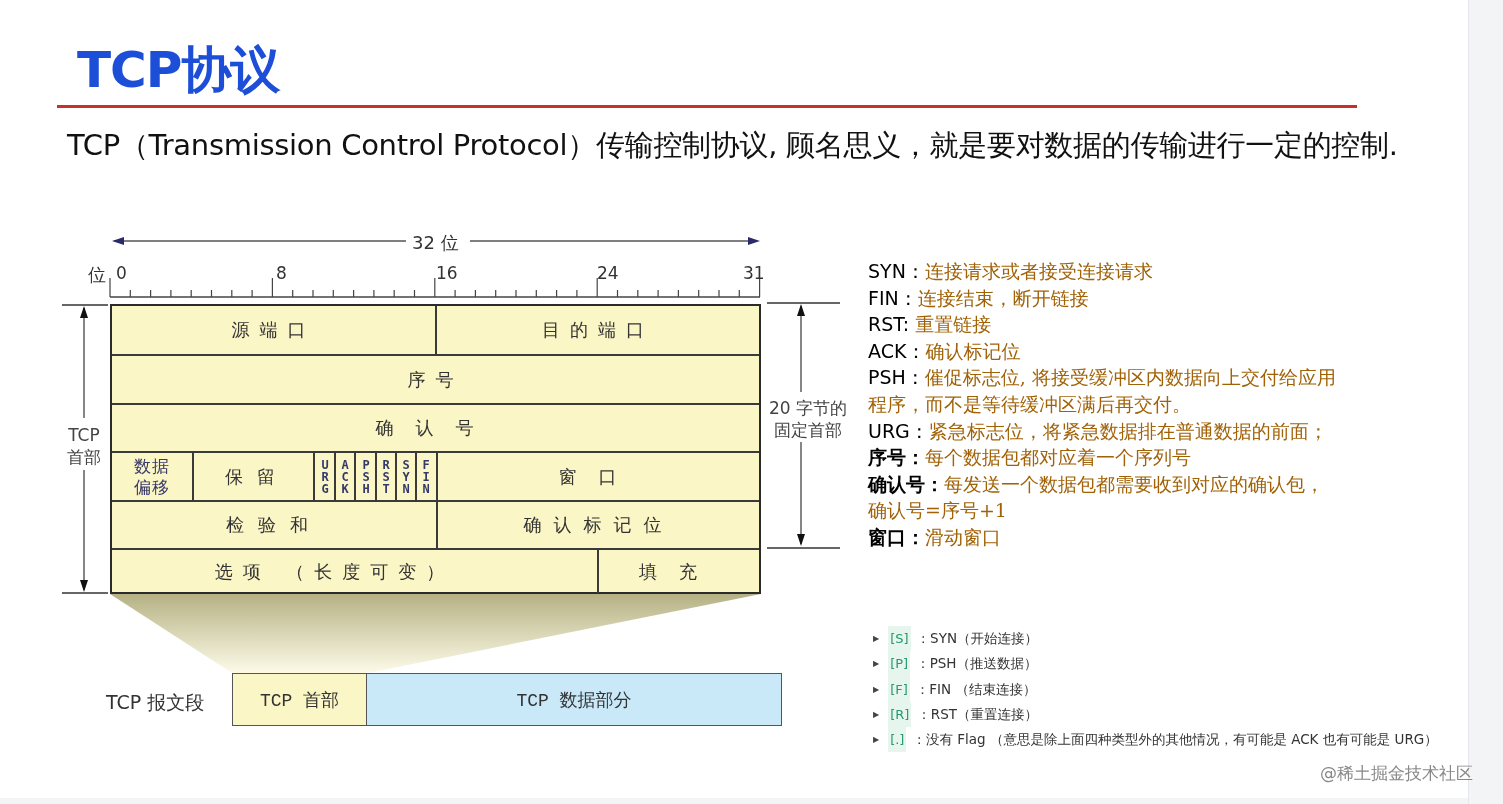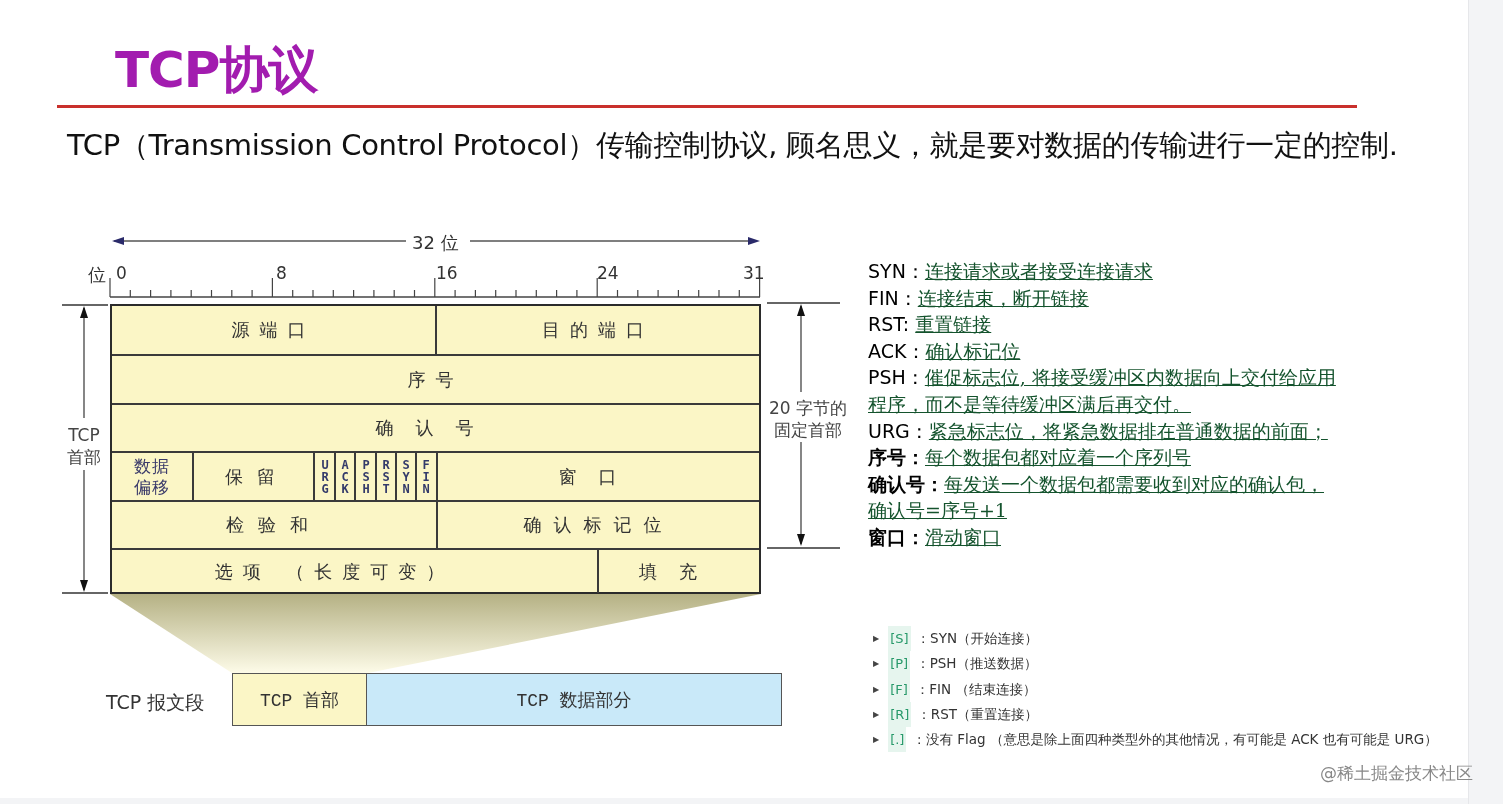--- a/index.html
+++ b/index.html
@@ -2,21 +2,21 @@
 <html><head>
 <meta charset="utf-8">
 <style>
   * { box-sizing: border-box; margin: 0; padding: 0; }
   html, body { width: 1503px; height: 804px; overflow: hidden; background: #ffffff; }
   body { position: relative; font-family: "DejaVu Sans", "Liberation Sans", sans-serif; color: #111; }
 
   .right-strip { position: absolute; left: 1468px; top: 0; width: 35px; height: 804px; background: #f3f4f6; border-left: 1px solid #e6e7ea; }
   .bottom-strip { position: absolute; left: 0; top: 798px; width: 1468px; height: 6px; background: #f3f4f6; }
 
-  .title { position: absolute; left: 77px; top: 40px; font-size: 50px; font-weight: bold; letter-spacing: -1px; color: #a21caf; font-family: "DejaVu Sans", sans-serif; line-height: 60px; margin-left: 38px; }
+  .title { position: absolute; left: 77px; top: 40px; font-size: 50px; font-weight: bold; letter-spacing: -1px; color: #1d4ed8; font-family: "DejaVu Sans", sans-serif; line-height: 60px; }
   .title-rule { position: absolute; left: 57px; top: 105px; width: 1300px; height: 3px; background: #c9302c; }
 
   .intro { position: absolute; left: 67px; top: 126px; width: 1370px; font-size: 29px; line-height: 38px; color: #111; font-family: "DejaVu Sans", sans-serif; letter-spacing: -0.3px; }
 
   
   .diagram { position: absolute; left: 0; top: 0; width: 860px; height: 760px; }
   .bits-label { position: absolute; font-size: 18px; color: #333; font-family: "DejaVu Sans", sans-serif; }
   .ruler-num { position: absolute; font-size: 17px; color: #333; font-family: "DejaVu Sans", sans-serif; }
 
   .hdr-table { position: absolute; left: 110px; top: 304px; width: 651px; height: 290px; background: #fbf6c6; border: 2px solid #2b2b2b; padding-left: 32px; }
@@ -32,21 +32,21 @@
   .segment { position: absolute; left: 232px; top: 673px; width: 550px; height: 53px; border: 1.5px solid #555; display: flex; font-family: Liberation Mono, monospace; }
   .seg-head { width: 134px; background: #fbf6c6; border-right: 1.5px solid #555; display: flex; align-items: center; justify-content: center; font-size: 18px; color: #333; }
   .seg-data { flex: 1; background: #c9e9f9; display: flex; align-items: center; justify-content: center; font-size: 18px; color: #333; }
   .seg-label { position: absolute; left: 106px; top: 690px; font-size: 19px; color: #333; }
 
   
   .defs { position: absolute; left: 868px; top: 258px; width: 590px; font-size: 19px; line-height: 26.6px; color: #1a1a1a; font-family: "DejaVu Sans", sans-serif; }
   .defs .def-row { white-space: nowrap; }
   .defs .term { color: #000; text-align: center; }
   .defs .term.bold { font-weight: bold; }
-  .defs .desc { color: #14532d; font-family: "DejaVu Serif", serif; text-decoration: underline; }
+  .defs .desc { color: #a16207; font-family: "DejaVu Serif", serif; }
 
   .flags-list { position: absolute; left: 873px; top: 626px; font-size: 13.5px; line-height: 25.3px; color: #333; font-family: "DejaVu Sans", sans-serif; }
   .flags-list .li { display: flex; align-items: center; white-space: nowrap; }
   .flags-list .bullet { font-size: 8px; color: #444; margin-right: 9px; }
   .flags-list .code { background: #e6f5ee; color: #27996a; padding: 0 2px; margin-right: 6px; font-size: 13px; }
 
   .watermark { position: absolute; left: 1320px; top: 762px; font-size: 17px; color: #888; font-family: "DejaVu Sans", sans-serif; }
 </style>
 </head>
 <body>

